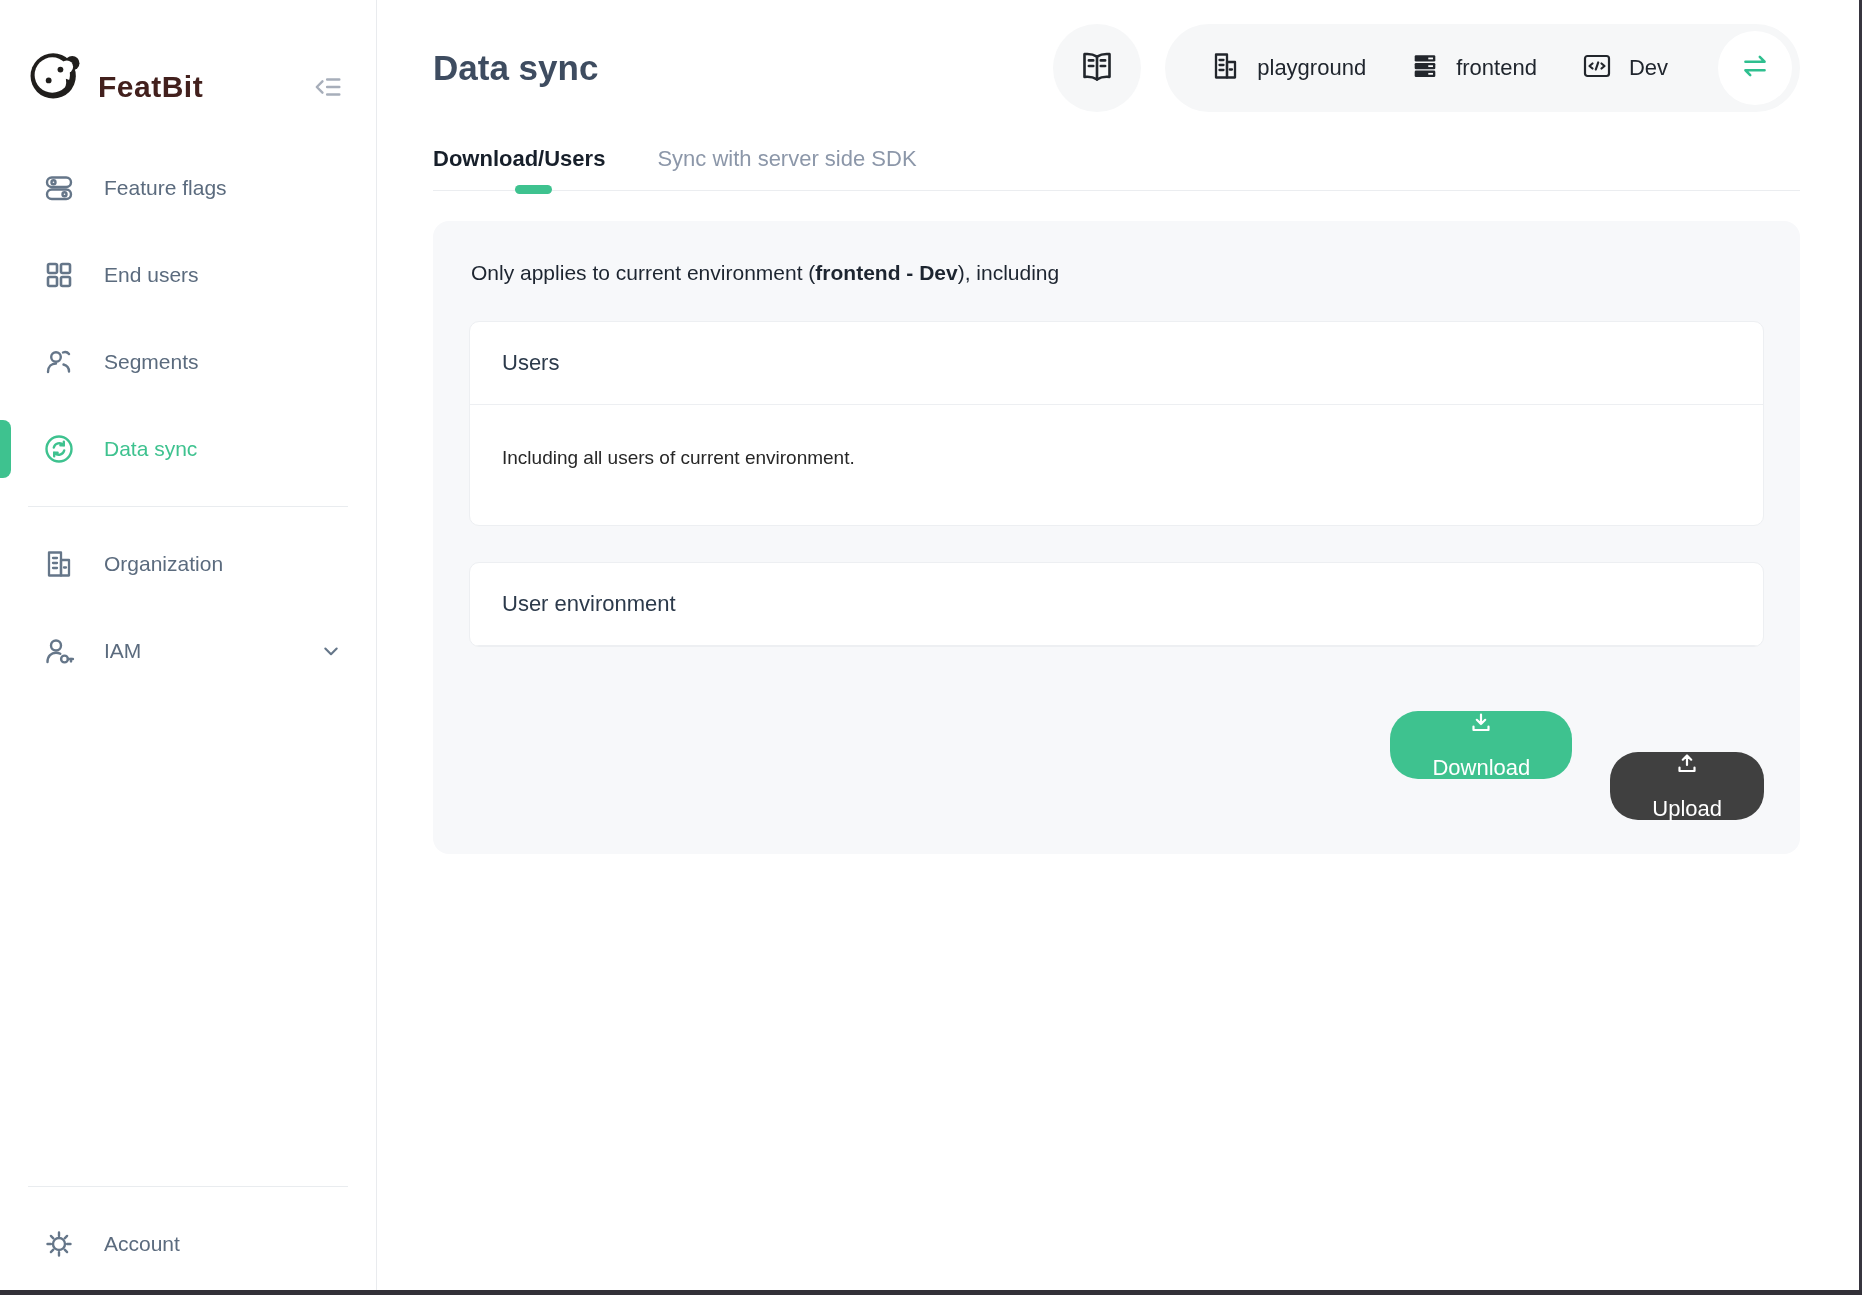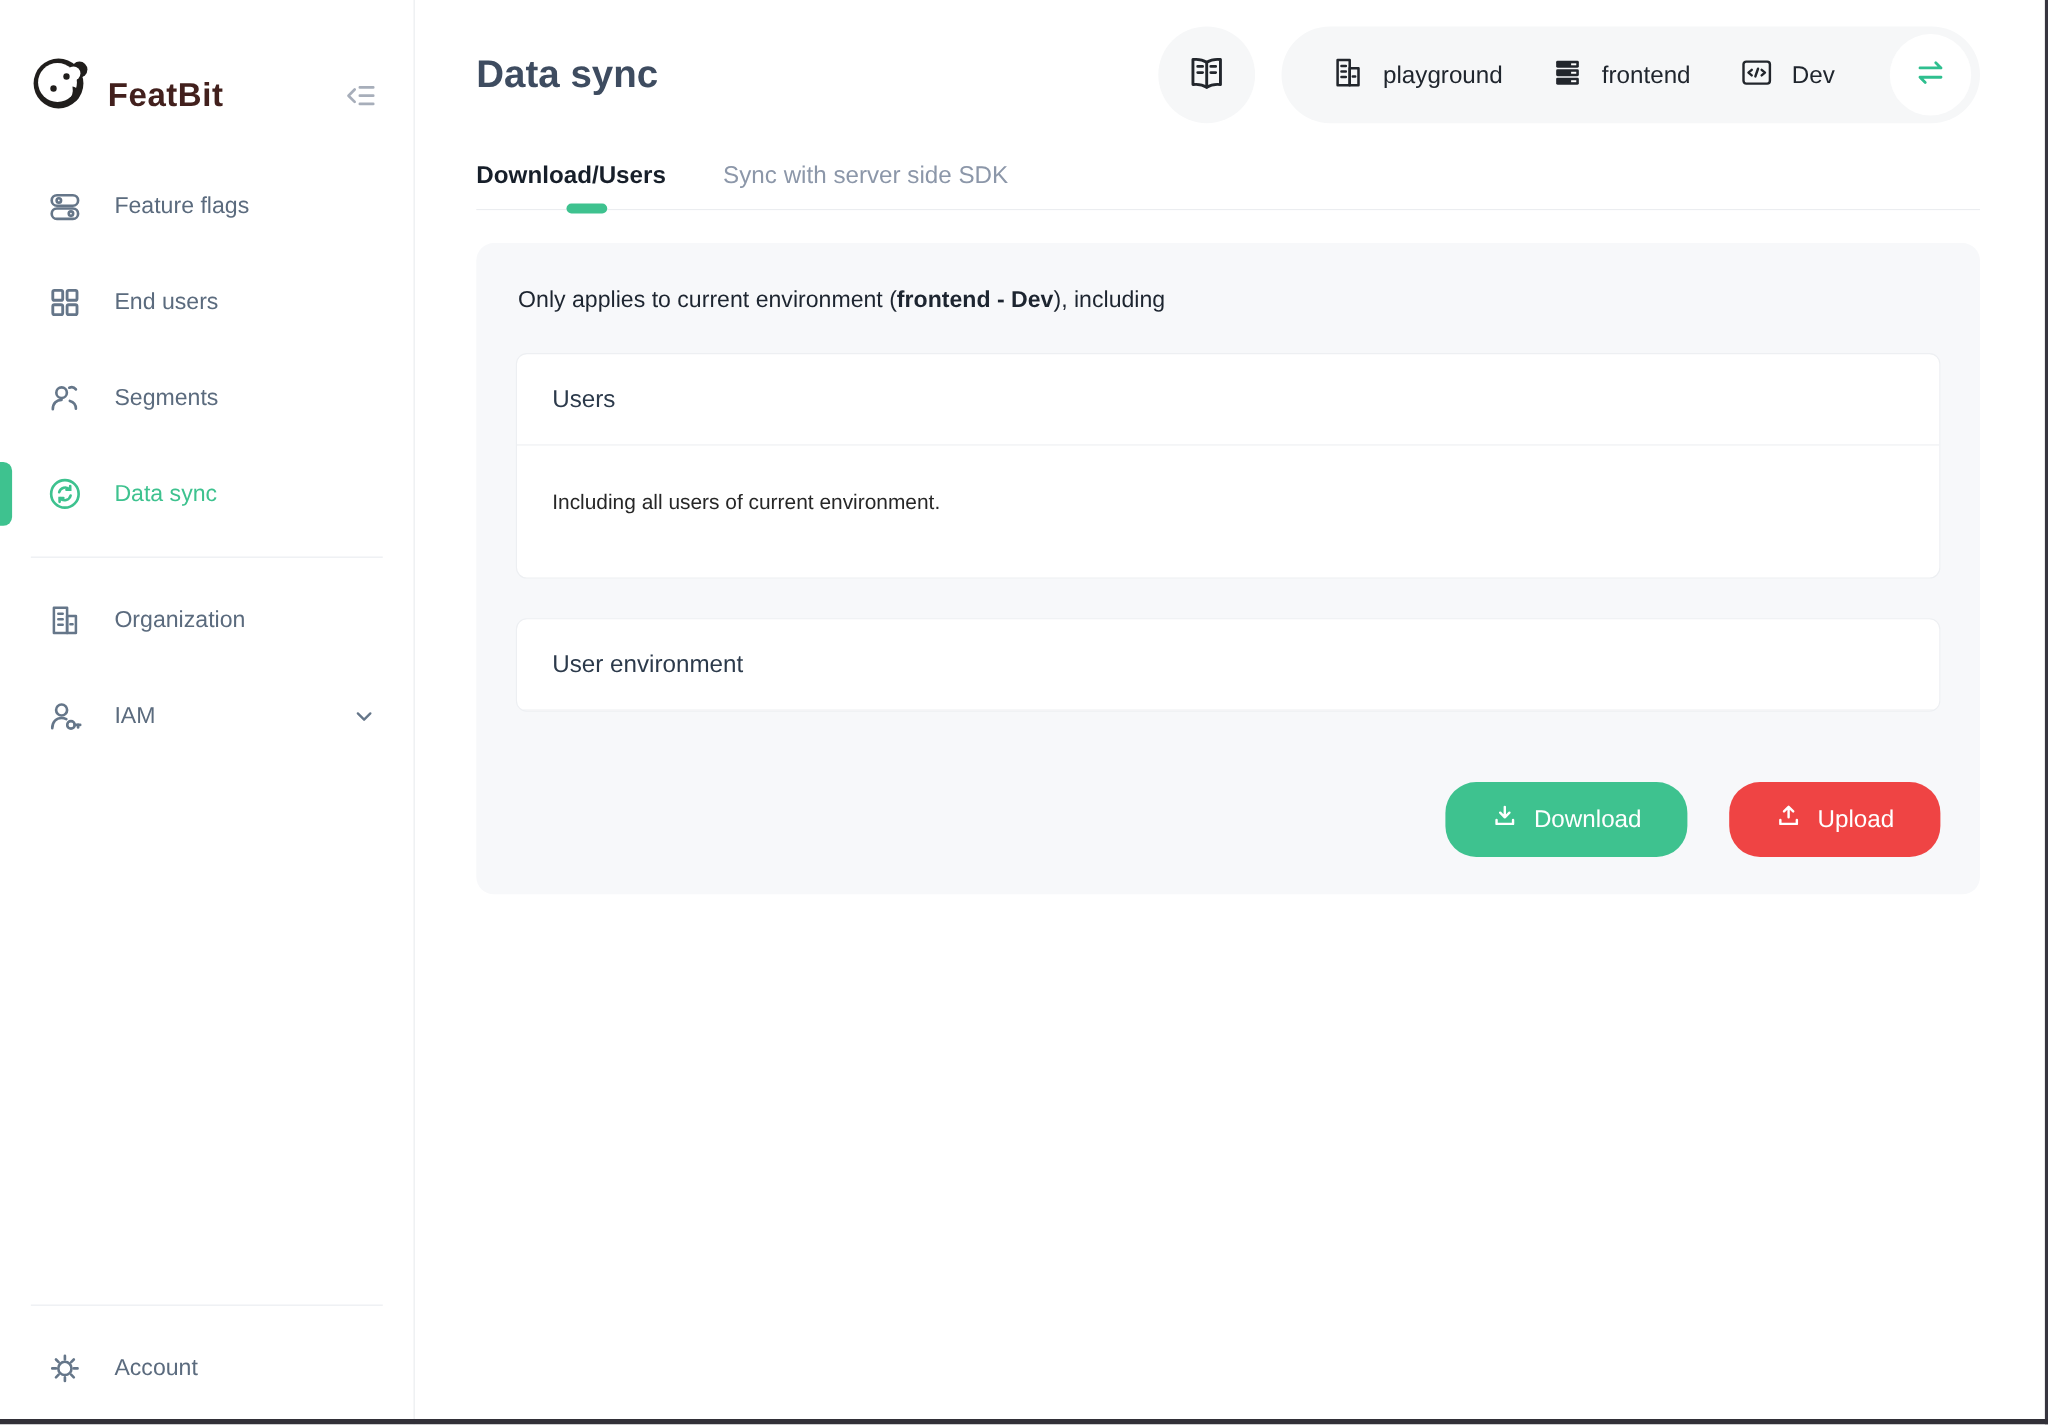--- a/index.html
+++ b/index.html
@@ -88,24 +88,24 @@
   .sync-card .card-head {
     padding: 28px 32px; border-bottom: 1px solid #edeff2;
     font-size: 22px; color: #2c3a4b; font-weight: 500;
   }
   .sync-card .card-body { padding: 42px 32px 56px 32px; font-size: 19px; color: #272727; }
 
   .btn-row { display: flex; justify-content: flex-end; gap: 38px; margin-top: 64px; }
   .btn {
     height: 68px; border: none; border-radius: 28px; padding: 0 42px;
     display: flex; align-items: center; gap: 14px; cursor: pointer;
-    color: #ffffff; font-size: 22px; font-family: "Liberation Sans", sans-serif;
+    color: #ffffff; font-size: 22px; font-family: "Liberation Sans", sans-serif; flex-direction: column;
   }
   .btn-download { background: #3EC28F; }
-  .btn-upload { background: #ef4444; }
+  .btn-upload { background: #404040; margin-top: 41px; }
 </style>
 </head>
 <body>
 
 <div class="sidebar">
 
   <div class="logo-row">
     <span class="logo-mark">
       <svg viewBox="0 0 64 64" width="58" height="58">
         <circle cx="30" cy="33" r="25" fill="#201e1c"></circle>

